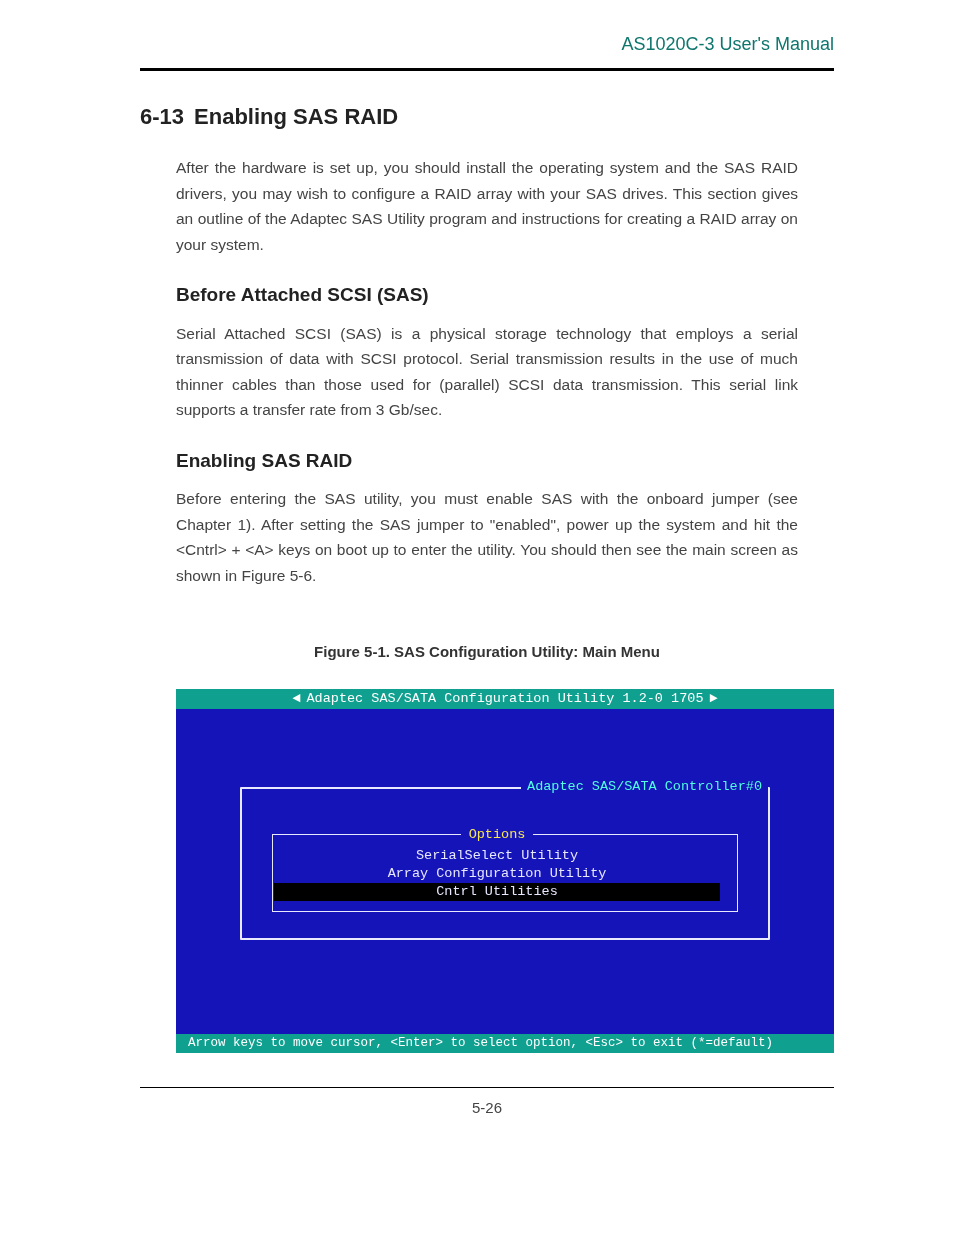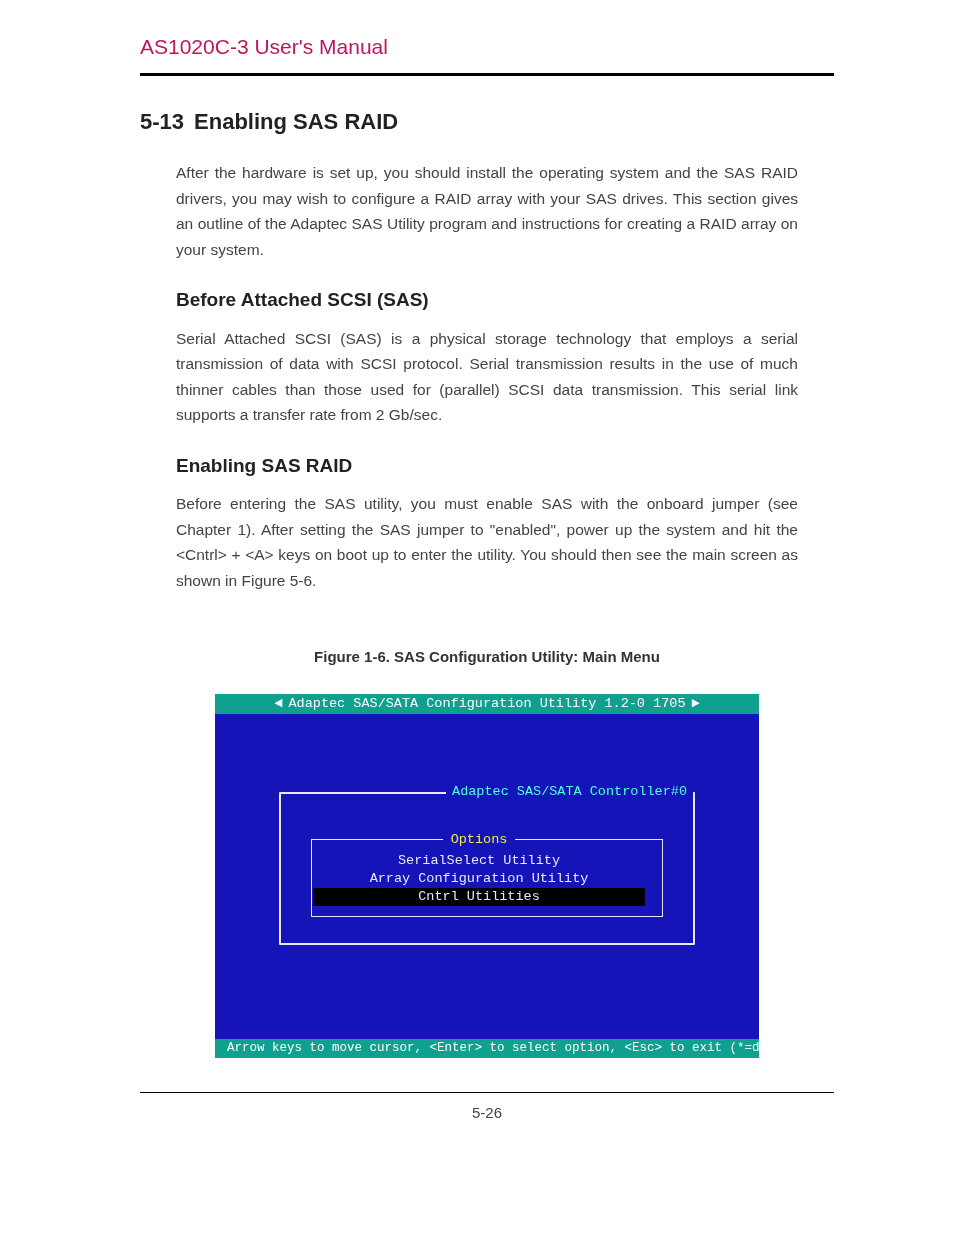--- a/index.html
+++ b/index.html
@@ -6,23 +6,24 @@
     font-family: Arial, Helvetica, sans-serif;
     background: #fff;
     color: #3a3a3a;
     width: 954px;
     margin: 0;
     padding: 30px 120px 30px 140px;
     box-sizing: border-box;
     line-height: 1.65;
   }
   .running-head {
-    font-size: 21px;
-    color: #be185d;
+    font-size: 18px;
+    color: #0f766e;
     margin-bottom: 8px;
+    text-align: right;
   }
   hr.rule {
     border: none;
     border-top: 3px solid #000;
     margin: 0 0 28px 0;
   }
   hr.footrule {
     border: none;
     border-top: 1px solid #000;
     margin: 34px 0 8px 0;
@@ -54,21 +55,21 @@
     color: #333;
   }
   .bios-wrap {
     margin: 0 36px 10px 36px;
   }
   .bios {
     font-family: "Courier New", monospace;
     font-size: 13.5px;
     line-height: 1.2;
     background: #1414b8;
-    width: 544px;
+    width: 658px;
     margin: 0 auto;
     color: #20e0c0;
   }
   .bios .titlebar {
     background: #10a090;
     color: #fff;
     text-align: center;
     padding: 2px 0;
   }
   .bios .titlebar .tri { color: #fff; padding: 0 6px; }
@@ -129,32 +130,32 @@
     color: #444;
   }
 </style>
 </head>
 <body>
 
 <div class="running-head">AS1020C-3 User's Manual</div>
 <hr class="rule">
 
 <h1 class="sect">
-  <span class="num">5-13</span><span>Enabling SAS RAID</span>
+  <span class="num">6-13</span><span>Enabling SAS RAID</span>
 </h1>
 
 <p class="body">After the hardware is set up, you should install the operating system and the SAS RAID drivers, you may wish to configure a RAID array with your SAS drives.  This section gives an outline of the Adaptec SAS Utility program and instructions for creating a RAID array on your system.</p>
 
 <h2 class="sub">Before Attached SCSI (SAS)</h2>
-<p class="body">Serial Attached SCSI (SAS) is a physical storage technology that employs a serial transmission of data with SCSI protocol.  Serial transmission results in the use of much thinner cables than those used for (parallel) SCSI data transmission.  This serial link supports a transfer rate from 2 Gb/sec.</p>
+<p class="body">Serial Attached SCSI (SAS) is a physical storage technology that employs a serial transmission of data with SCSI protocol.  Serial transmission results in the use of much thinner cables than those used for (parallel) SCSI data transmission.  This serial link supports a transfer rate from 3 Gb/sec.</p>
 
 <h2 class="sub">Enabling SAS RAID</h2>
 <p class="body">Before entering the SAS utility, you must enable SAS with the onboard jumper (see Chapter 1).  After setting the SAS jumper to "enabled", power up the system and hit the &lt;Cntrl&gt; + &lt;A&gt; keys on boot up to enter the utility.  You should then see the main screen as shown in Figure 5-6.</p>
 
-<div class="fig-caption">Figure 1-6. SAS Configuration Utility: Main Menu</div>
+<div class="fig-caption">Figure 5-1. SAS Configuration Utility: Main Menu</div>
 
 <div class="bios-wrap">
   <div class="bios">
     <div class="titlebar">
       <span class="tri">◄</span><span>Adaptec SAS/SATA Configuration Utility 1.2-0 1705</span><span class="tri">►</span>
     </div>
     <div class="spacer"></div>
     <div class="panel-outer">
       <div class="panel-title"><span>Adaptec SAS/SATA Controller#0</span></div>
       <div class="panel-inner">

